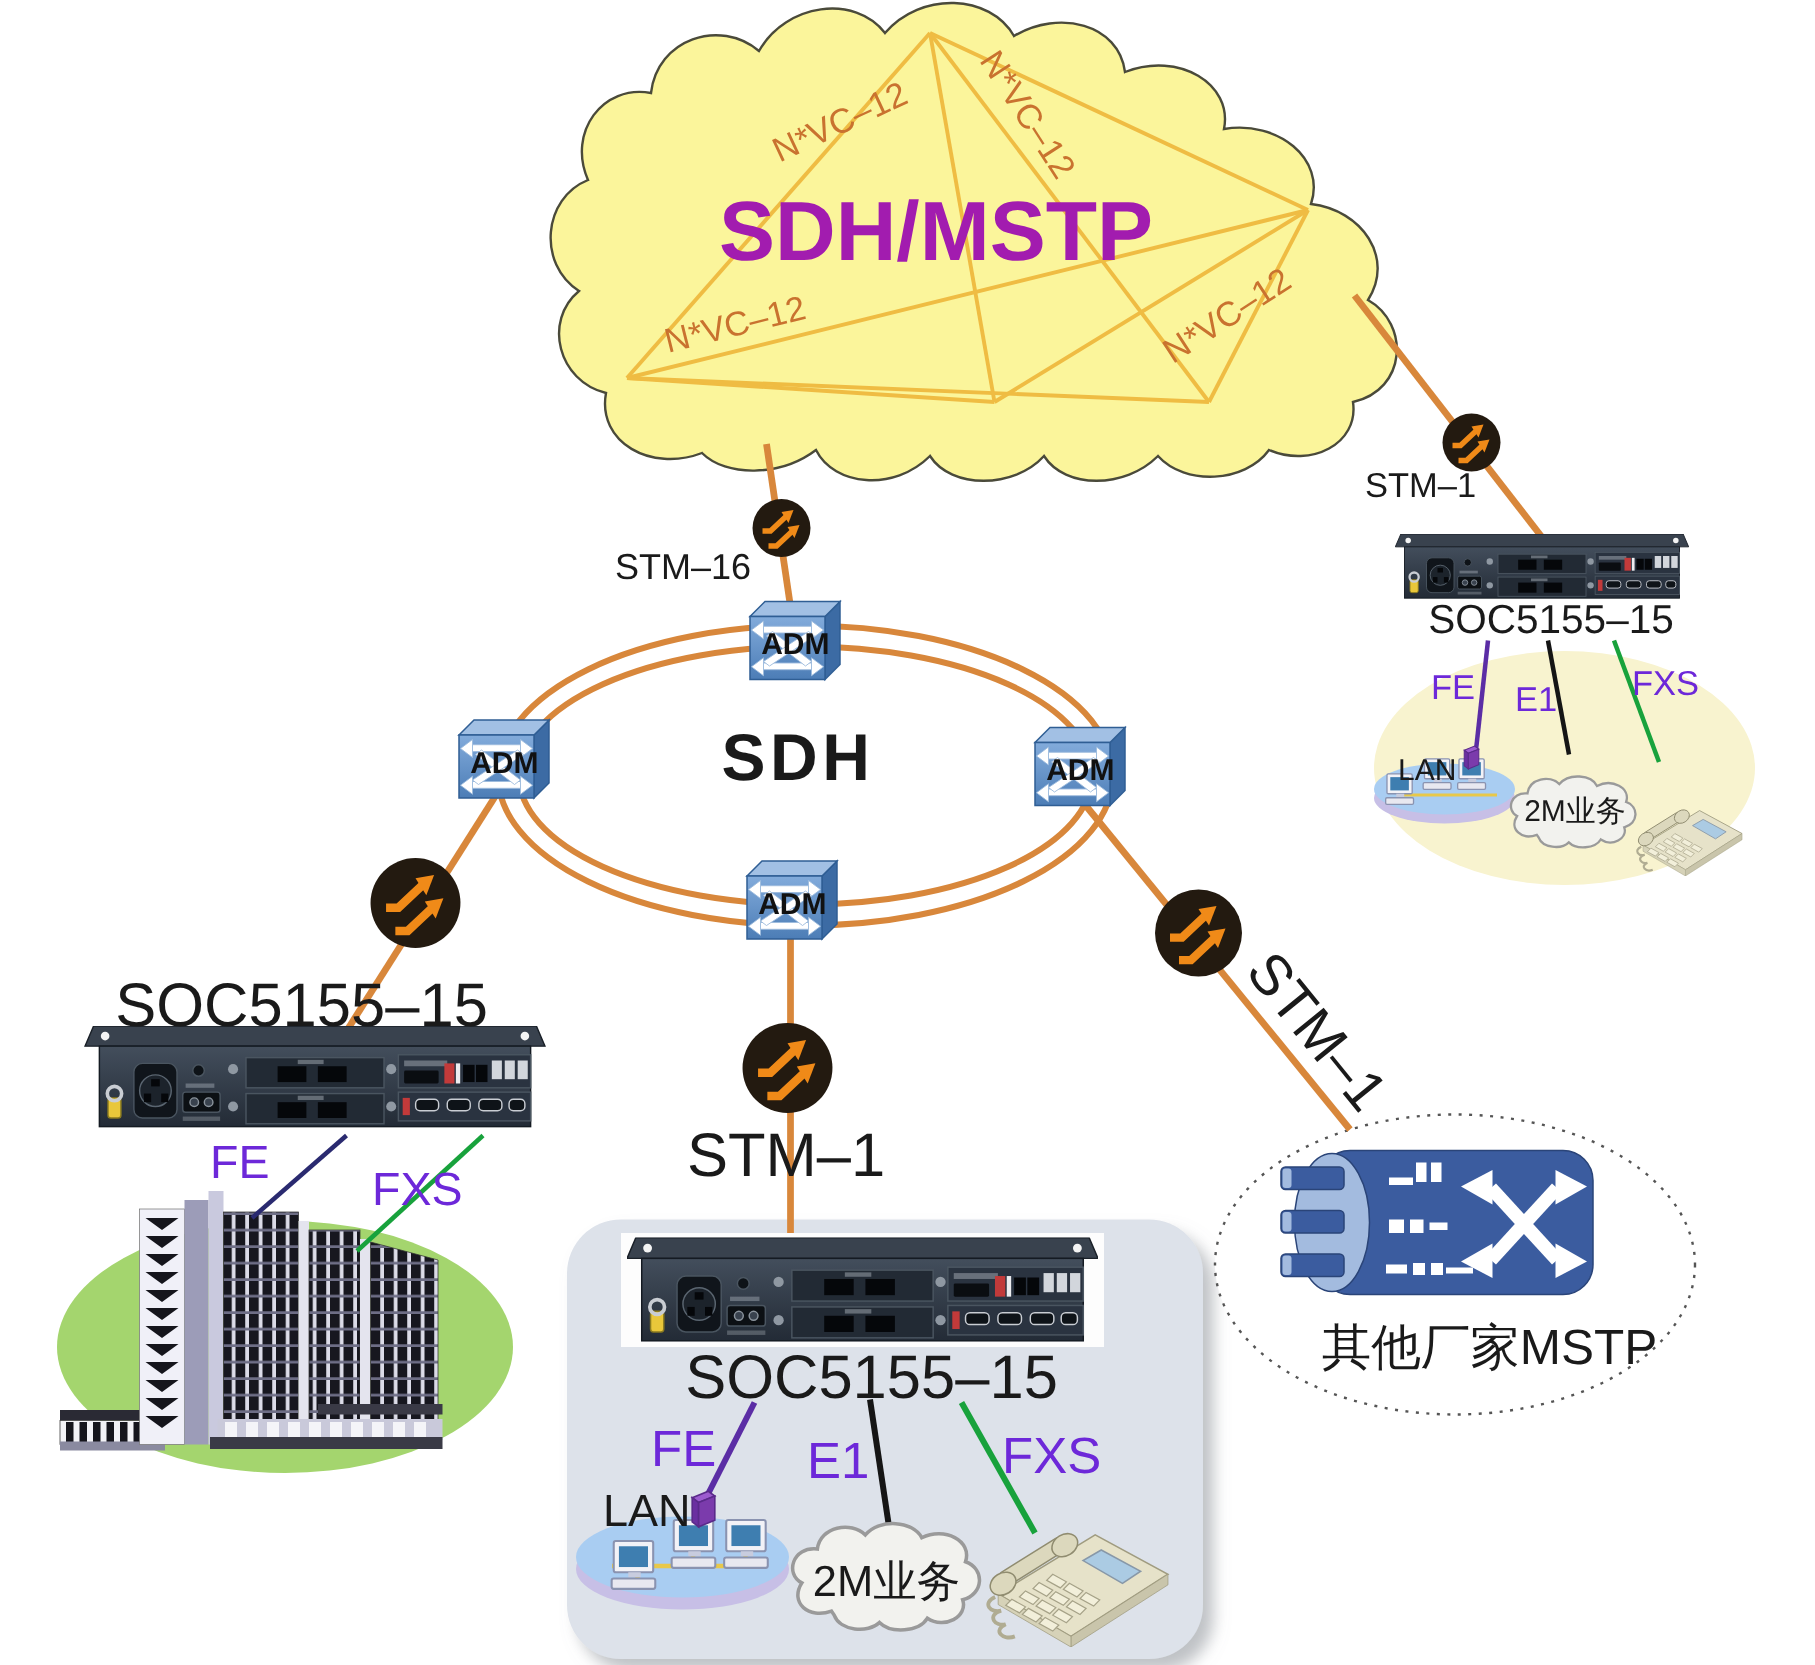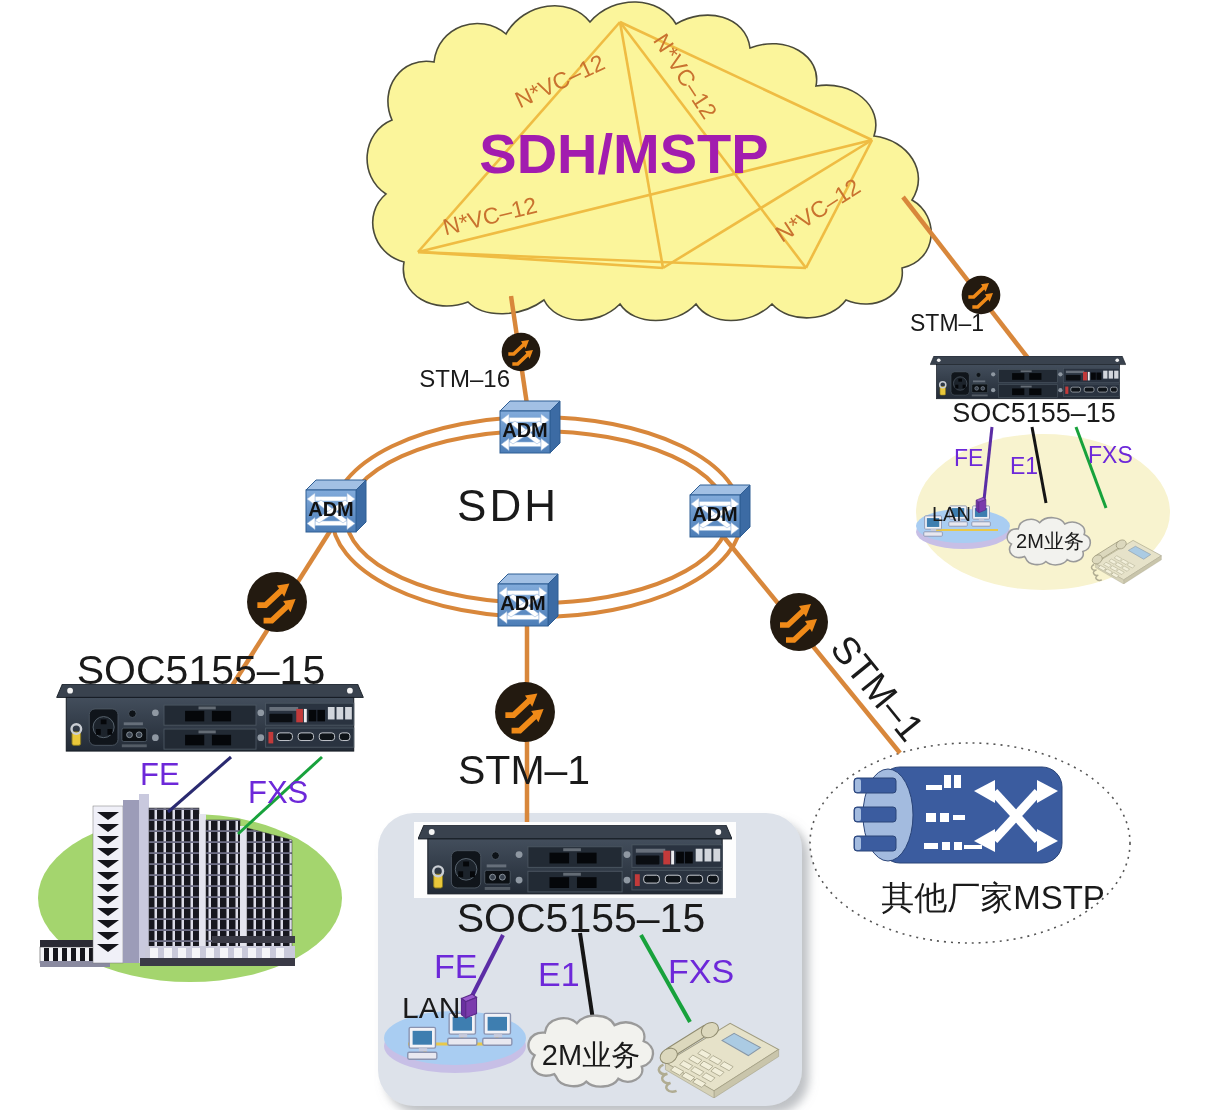--- a/index.html
+++ b/index.html
@@ -3,21 +3,21 @@
 <meta charset="utf-8">
 <style>
   html,body{margin:0;padding:0;background:#fff;}
   #canvas{position:relative;width:1210px;height:1110px;background:#fff;overflow:hidden;
           font-family:"Liberation Sans",sans-serif;}
   #scene{position:absolute;left:0;top:0;}
   .lbl{position:absolute;color:#1a1a1a;white-space:nowrap;line-height:1.08;
        font-family:"Liberation Sans",sans-serif;}
   .ctr{text-align:center;}
   .nvc{color:#c9722f;font-size:23px;width:110px;text-align:center;transform-origin:center;}
-  .admlbl{font-size:20px;font-weight:700;width:56px;text-align:center;color:#111;}
+  .admlbl{font-size:20px;font-weight:700;width:56px;text-align:right;color:#111;}
   .portlbl{color:#6d28d9;}
 </style>
 </head>
 <body>
 
 <div id="canvas">
 <svg id="scene" width="1210" height="1110" viewBox="0 0 1210 1110">
   <defs>
     <linearGradient id="admg" x1="0" y1="0" x2="0" y2="1">
       <stop offset="0" stop-color="#82ABDB"></stop>
@@ -344,22 +344,22 @@
   <use href="#sym-trans" x="769" y="592" width="60" height="60"></use>
 </svg>
 
 <div class="lbl ctr" style="left:444px;top:124px;width:360px;font-size:56px;font-weight:700;color:#a21caf;">SDH/MSTP</div>
 
 <div class="lbl nvc" style="left:505px;top:69px;transform:rotate(-25deg);">N*VC–12</div>
 <div class="lbl nvc" style="left:630px;top:64px;transform:rotate(57deg);">N*VC–12</div>
 <div class="lbl nvc" style="left:435px;top:204px;transform:rotate(-14deg);">N*VC–12</div>
 <div class="lbl nvc" style="left:763px;top:198px;transform:rotate(-33deg);">N*VC–12</div>
 
-<div class="lbl" style="left:410px;top:366px;width:100px;font-size:24px;text-align:right;">STM–16</div>
-<div class="lbl ctr" style="left:408px;top:482px;width:200px;font-size:44px;font-weight:400;letter-spacing:3px;">SDH</div>
+<div class="lbl" style="left:410px;top:366px;width:100px;font-size:24px;text-align:left;">STM–16</div>
+<div class="lbl ctr" style="left:432px;top:482px;width:200px;font-size:44px;font-weight:700;letter-spacing:3px;">SDH</div>
 
 <div class="lbl admlbl" style="left:497px;top:420px;">ADM</div>
 <div class="lbl admlbl" style="left:303px;top:499px;">ADM</div>
 <div class="lbl admlbl" style="left:687px;top:504px;">ADM</div>
 <div class="lbl admlbl" style="left:495px;top:593px;">ADM</div>
 
 <div class="lbl" style="left:910px;top:311px;font-size:23px;">STM–1</div>
 <div class="lbl" style="left:458px;top:748px;font-size:41px;">STM–1</div>
 <div class="lbl ctr" style="left:812px;top:668px;width:130px;font-size:38px;transform:rotate(51deg);transform-origin:center;">STM–1</div>
 

